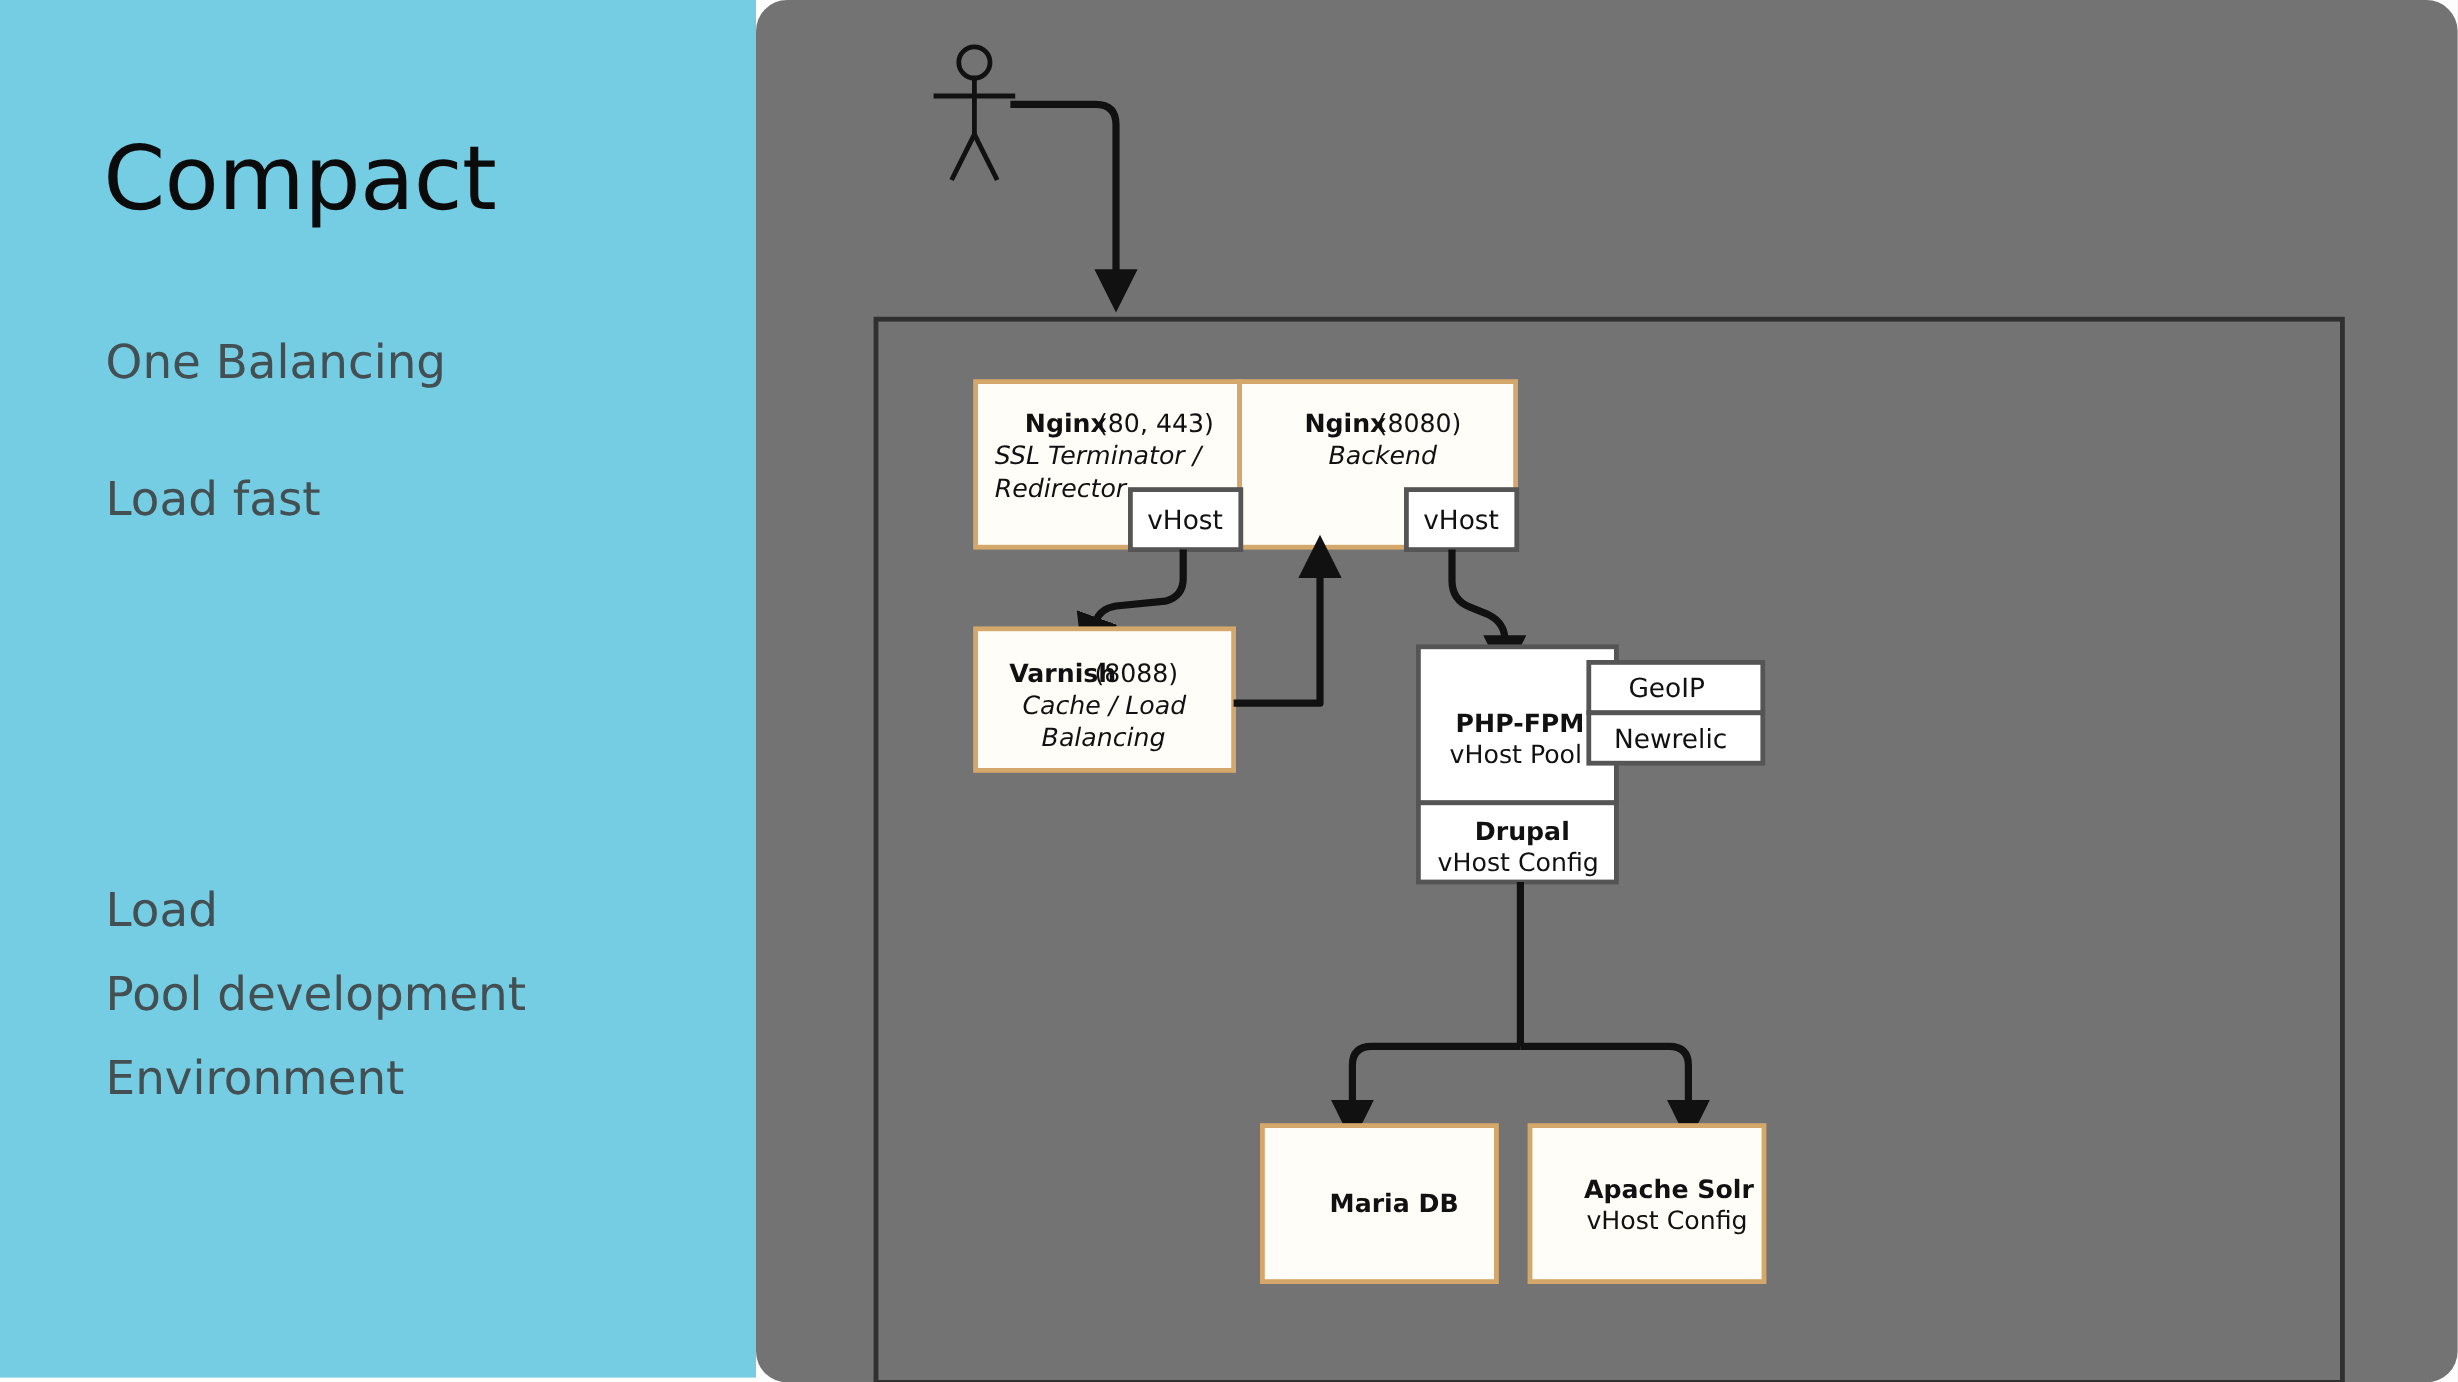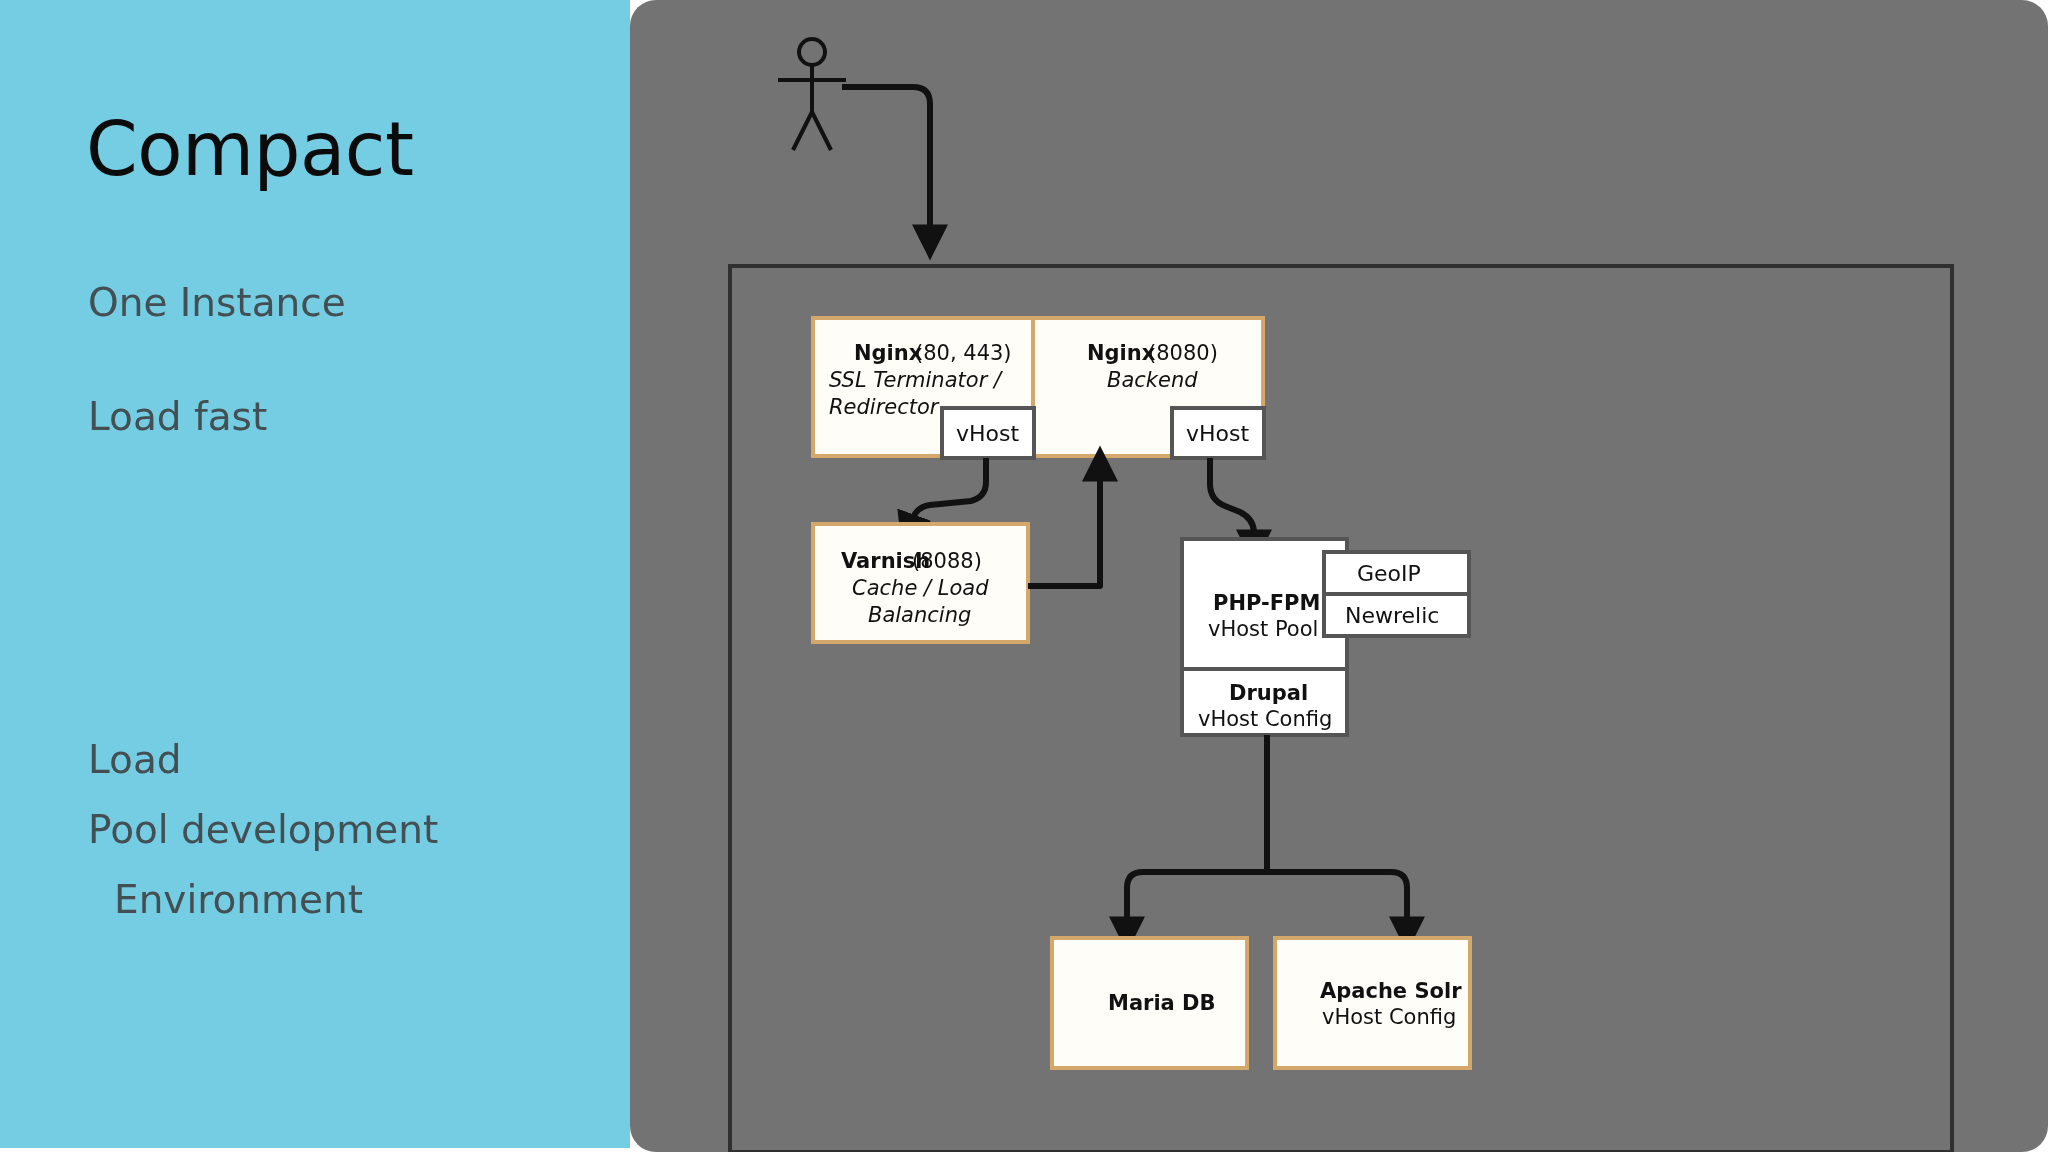--- a/index.html
+++ b/index.html
@@ -52,21 +52,21 @@
     color: #434f52;
     line-height: 1.05;
     white-space: nowrap;
   }
   #bullet-0 { top: 283px; }
   #bullet-1 { top: 397px; }
   #bullet-2 { top: 511px; }
   #bullet-3 { top: 626px; }
   #bullet-4 { top: 740px; }
   #bullet-5 { top: 810px; }
-  #bullet-6 { top: 880px; margin-left: 26px; }
+  #bullet-6 { top: 880px; }
 
   
   #diagram-area {
     position: absolute;
     left: 630px;
     top: 0;
     width: 1418px;
     height: 1152px;
     background: #737373;
     border-radius: 26px;
@@ -135,21 +135,21 @@
   }
 </style>
 </head>
 <body>
 
 <div id="slide">
 
   <div id="sidebar">
     <div id="sidebar-title">Compact</div>
 
-    <div class="bullet" id="bullet-0">One Instance</div>
+    <div class="bullet" id="bullet-0">One Balancing</div>
     <div class="bullet" id="bullet-1">Load fast</div>
     <div class="bullet" id="bullet-4">Load</div>
     <div class="bullet" id="bullet-5">Pool development</div>
     <div class="bullet" id="bullet-6">Environment</div>
   </div>
 
   <div id="diagram-area">
     <svg id="diagram-svg" viewBox="0 0 1418 1152" xmlns="http://www.w3.org/2000/svg">
       <defs>
         <marker id="arrowhead" markerWidth="7" markerHeight="6" refX="0.6" refY="3" orient="auto" markerUnits="strokeWidth">

